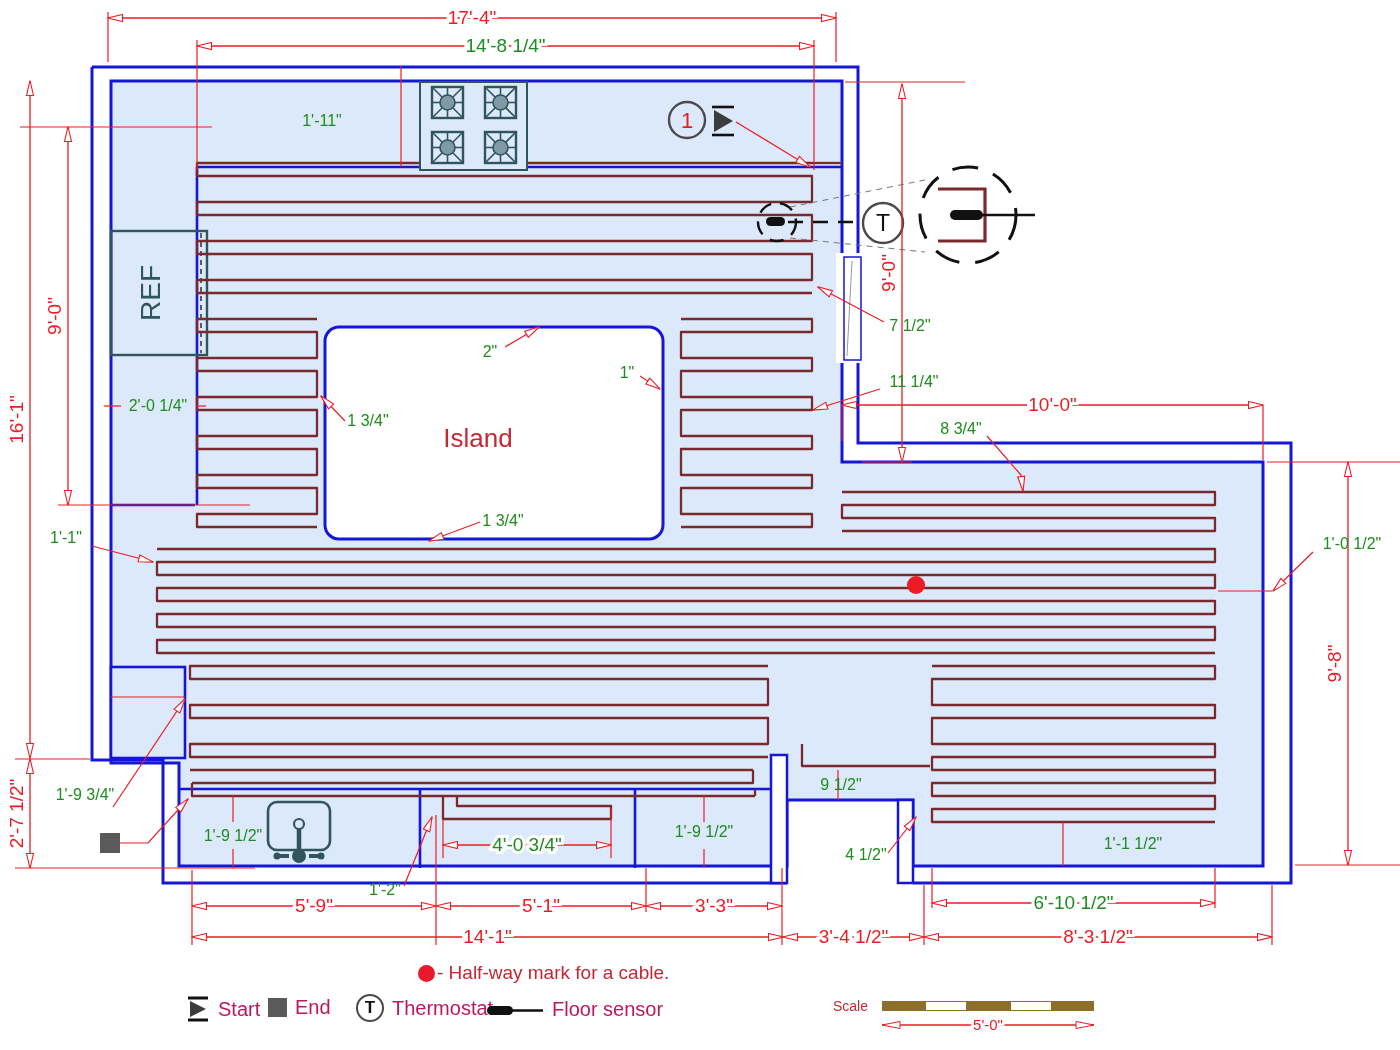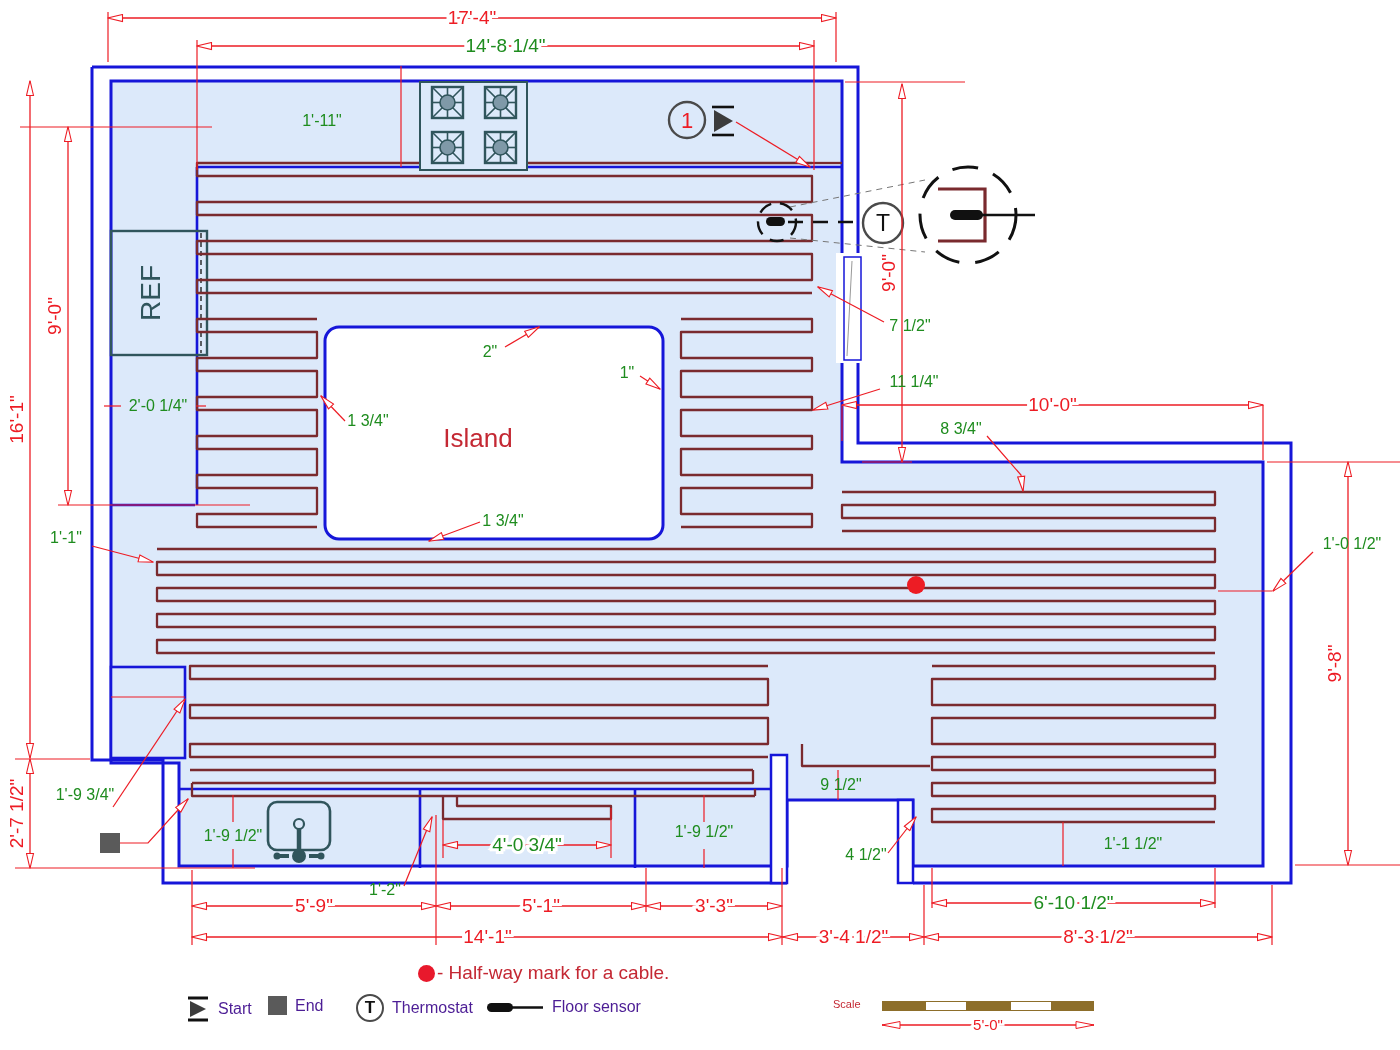--- a/index.html
+++ b/index.html
@@ -1,27 +1,27 @@
 <!DOCTYPE html>
 <html><head>
 <meta charset="utf-8">
 <style>
   html,body{margin:0;padding:0;background:#fff;}
   .stage{position:relative;width:1400px;height:1050px;background:#fff;
          font-family:"Liberation Sans",sans-serif;overflow:hidden;}
   svg text{font-family:"Liberation Sans",sans-serif;}
   .legend-item{position:absolute;display:flex;align-items:center;gap:8px;}
-  .legend-label{color:#4c1d95;font-size:16px;}
+  .legend-label{color:#be185d;font-size:20px;}
   .halfway{position:absolute;display:flex;align-items:center;gap:2px;}
   .halfway-dot{width:17px;height:17px;border-radius:50%;background:#e8192c;display:inline-block;}
   .halfway-text{color:#c42833;font-size:19px;}
   .end-square{width:19px;height:19px;background:#5a5a5a;display:inline-block;}
   .thermo-circle{width:24px;height:24px;border-radius:50%;border:2.5px solid #4a4a4a;
     color:#111;font-size:17px;font-weight:bold;display:flex;align-items:center;justify-content:center;}
-  .scale-label{position:absolute;color:#c42833;font-size:11px;text-align:right;}
+  .scale-label{position:absolute;color:#c42833;font-size:14px;text-align:right;}
   .scale-bar{position:absolute;display:flex;height:8px;border:1px solid #8d6e2a;}
   .scale-bar span{height:100%;}
   .scale-dim{position:absolute;}
 </style>
 </head>
 <body>
 
 <div class="stage">
   <svg id="plan-svg" width="1400" height="1050" viewBox="0 0 1400 1050">
       <defs>

